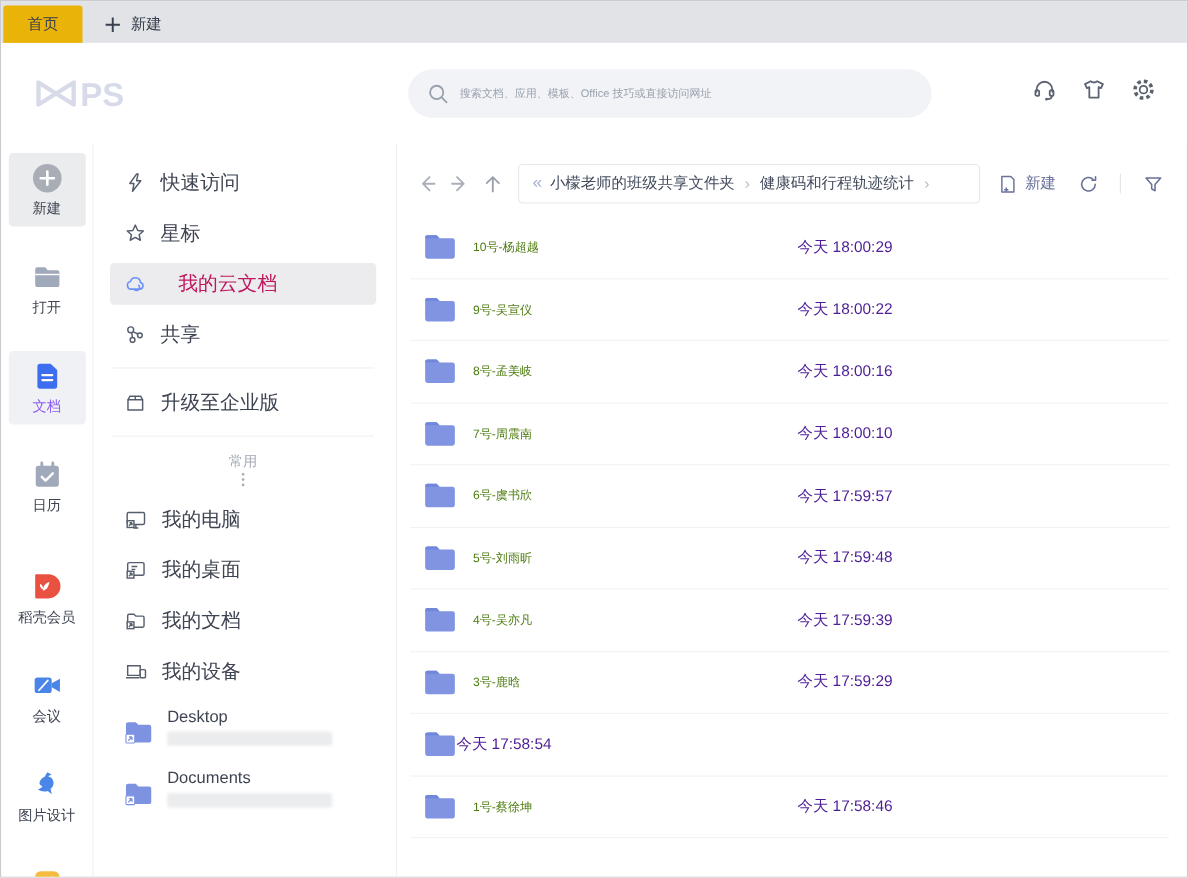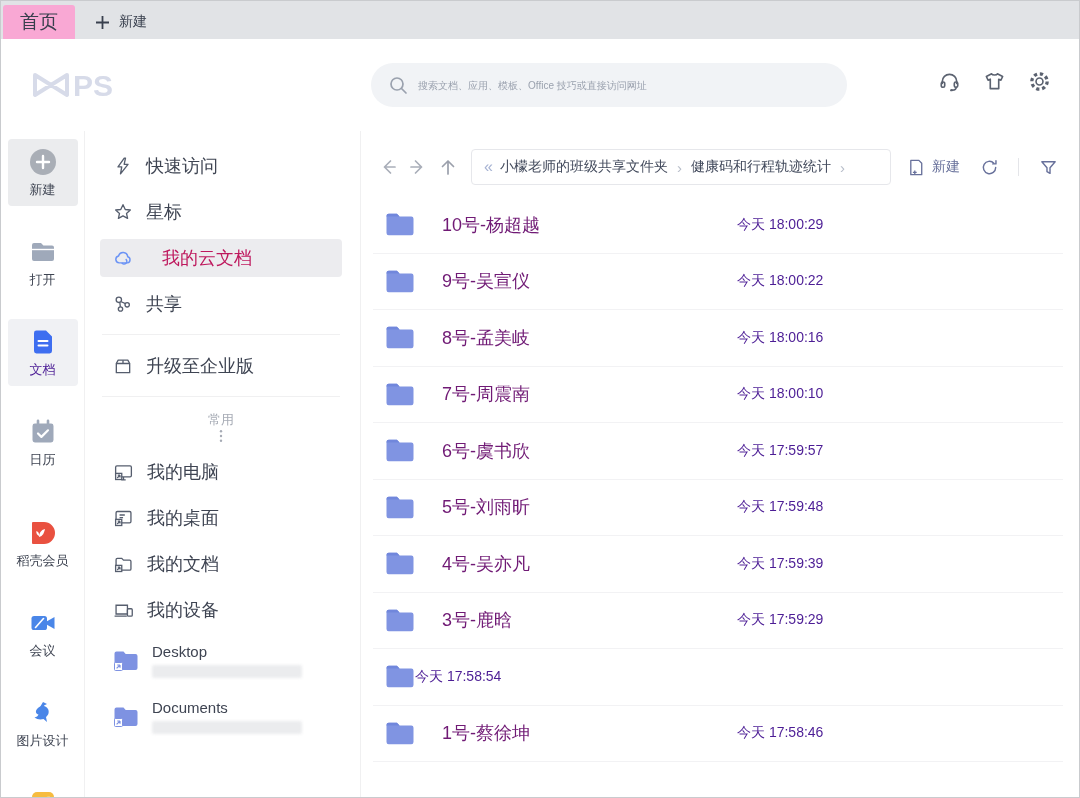--- a/index.html
+++ b/index.html
@@ -2,22 +2,22 @@
 <html><head>
 <meta charset="utf-8">
 <style>
   * { margin:0; padding:0; box-sizing:border-box; }
   body { font-family:"Liberation Sans","DejaVu Sans",sans-serif; background:#f5f5f5; }
   .window { width:1080px; height:798px; background:#fff; border:1px solid #c9cbce;
             display:flex; flex-direction:column; overflow:hidden; }
 
   
   .tabbar { height:38px; background:#e1e3e6; display:flex; align-items:flex-end; flex:none; }
-  .tab-active { width:72px; height:34px; background:#f9a8d4; display:flex; align-items:center;
-                justify-content:center; font-size:19px; color:#39404e; border-radius:3px 3px 0 0; margin-left:2px; }
+  .tab-active { width:72px; height:34px; background:#eab308; display:flex; align-items:center;
+                justify-content:center; font-size:14px; color:#39404e; border-radius:3px 3px 0 0; margin-left:2px; }
   .tab-new { height:34px; display:flex; align-items:center; gap:9px; padding:0 20px;
              font-size:14px; color:#39404e; cursor:default; }
   .tab-new svg { display:block; }
 
   
   .header { height:92px; flex:none; display:flex; align-items:center; position:relative; background:#fff; }
   .logo { position:absolute; left:30px; top:26px; display:flex; align-items:center; }
   .searchbar { position:absolute; left:370px; top:24px; width:476px; height:44px;
                background:#f1f3f6; border-radius:22px; display:flex; align-items:center; padding:0 18px; gap:10px; }
   .searchbar input { border:none; outline:none; background:transparent; flex:1; font-size:10px; color:#39404e;
@@ -28,32 +28,32 @@
 
   
   .body { flex:1; display:flex; min-height:0; }
 
   
   .rail { width:84px; flex:none; border-right:1px solid #f0f0f1; display:flex; flex-direction:column;
           align-items:center; padding-top:8px; }
   .rail-item { width:70px; border-radius:4px; display:flex; flex-direction:column; align-items:center;
                gap:5px; padding:9px 0 7px; margin-bottom:23px; font-size:13px; color:#3e4452; cursor:pointer; }
   .rail-item.block { background:#ebecee; }
-  .rail-item.sel   { background:#f0f1f4; color:#4c1d95; }
+  .rail-item.sel   { background:#f0f1f4; color:#8b5cf6; }
   .rail-div { width:54px; height:1px; background:#eceder; margin:-6px 0 17px; }
 
   
   .sidebar { width:276px; flex:none; border-right:1px solid #f0f0f1; padding:16px 18px 0 15px; overflow:hidden; }
   .side-item { height:38px; display:flex; align-items:center; gap:13px; padding:0 13px;
                border-radius:4px; font-size:18px; color:#3e4452; margin-bottom:8px; cursor:pointer; }
   .side-item.sel { background:#ececef; color:#be185d;gap:28px; }
   .side-div { height:1px; background:#f0f0f1; margin:11px 2px 12px; }
   .side-section { display:flex; align-items:center; justify-content:space-between;
                   padding:2px 13px 10px; font-size:13px; color:#a6abb5;flex-direction:column; }
-  .folder-entry { display:flex; align-items:center; gap:13px; padding:6px 13px; margin-bottom:9px;
+  .folder-entry { display:flex; align-items:flex-end; gap:13px; padding:6px 13px; margin-bottom:9px;
                   border-radius:4px; cursor:pointer; }
   .folder-entry .txt { display:flex; flex-direction:column; gap:5px; }
   .folder-entry .name { font-size:15px; color:#3e4452; }
   .blur-bar { width:150px; height:13px; border-radius:2px; background:#ebecee; filter:blur(1.5px); }
 
   
   .main { flex:1; display:flex; flex-direction:column; min-width:0; }
   .toolbar { height:44px; margin:14px 16px 0 12px; display:flex; align-items:center; flex:none; }
   .nav-btn { width:30px; height:30px; display:flex; align-items:center; justify-content:center; cursor:pointer; }
   .crumb-box { width:420px; height:36px; border:1px solid #e6e7eb; border-radius:4px; margin-left:8px;
@@ -62,21 +62,21 @@
   .crumb-sep { color:#b7bdc9; font-size:15px; }
   .crumb-item { cursor:pointer; white-space:nowrap; }
   .tool-actions { display:flex; align-items:center; margin-left:16px; gap:14px; }
   .act-new { display:flex; align-items:center; gap:6px; font-size:14px; color:#68719b; cursor:pointer; }
   .vdiv { width:1px; height:18px; background:#e4e5e9; }
 
   
   .file-list { flex:1; padding:8px 16px 0 12px; overflow:hidden; }
   .file-row { height:56.5px; display:flex; align-items:center; border-bottom:1px solid #f2f2f4;
               padding-left:12px; cursor:pointer; }
-  .file-row .fname { font-size:18px; color:#701a75; margin-left:27px; width:295px; }
+  .file-row .fname { font-size:11px; color:#4d7c0f; margin-left:15px; width:295px; }
   .file-row .ftime { font-size:14px; color:#4c1d95; }
   svg { flex:none; }
 </style>
 </head>
 <body>
 
 <div class="window">
 
   <div class="tabbar">
     <div class="tab-active">

